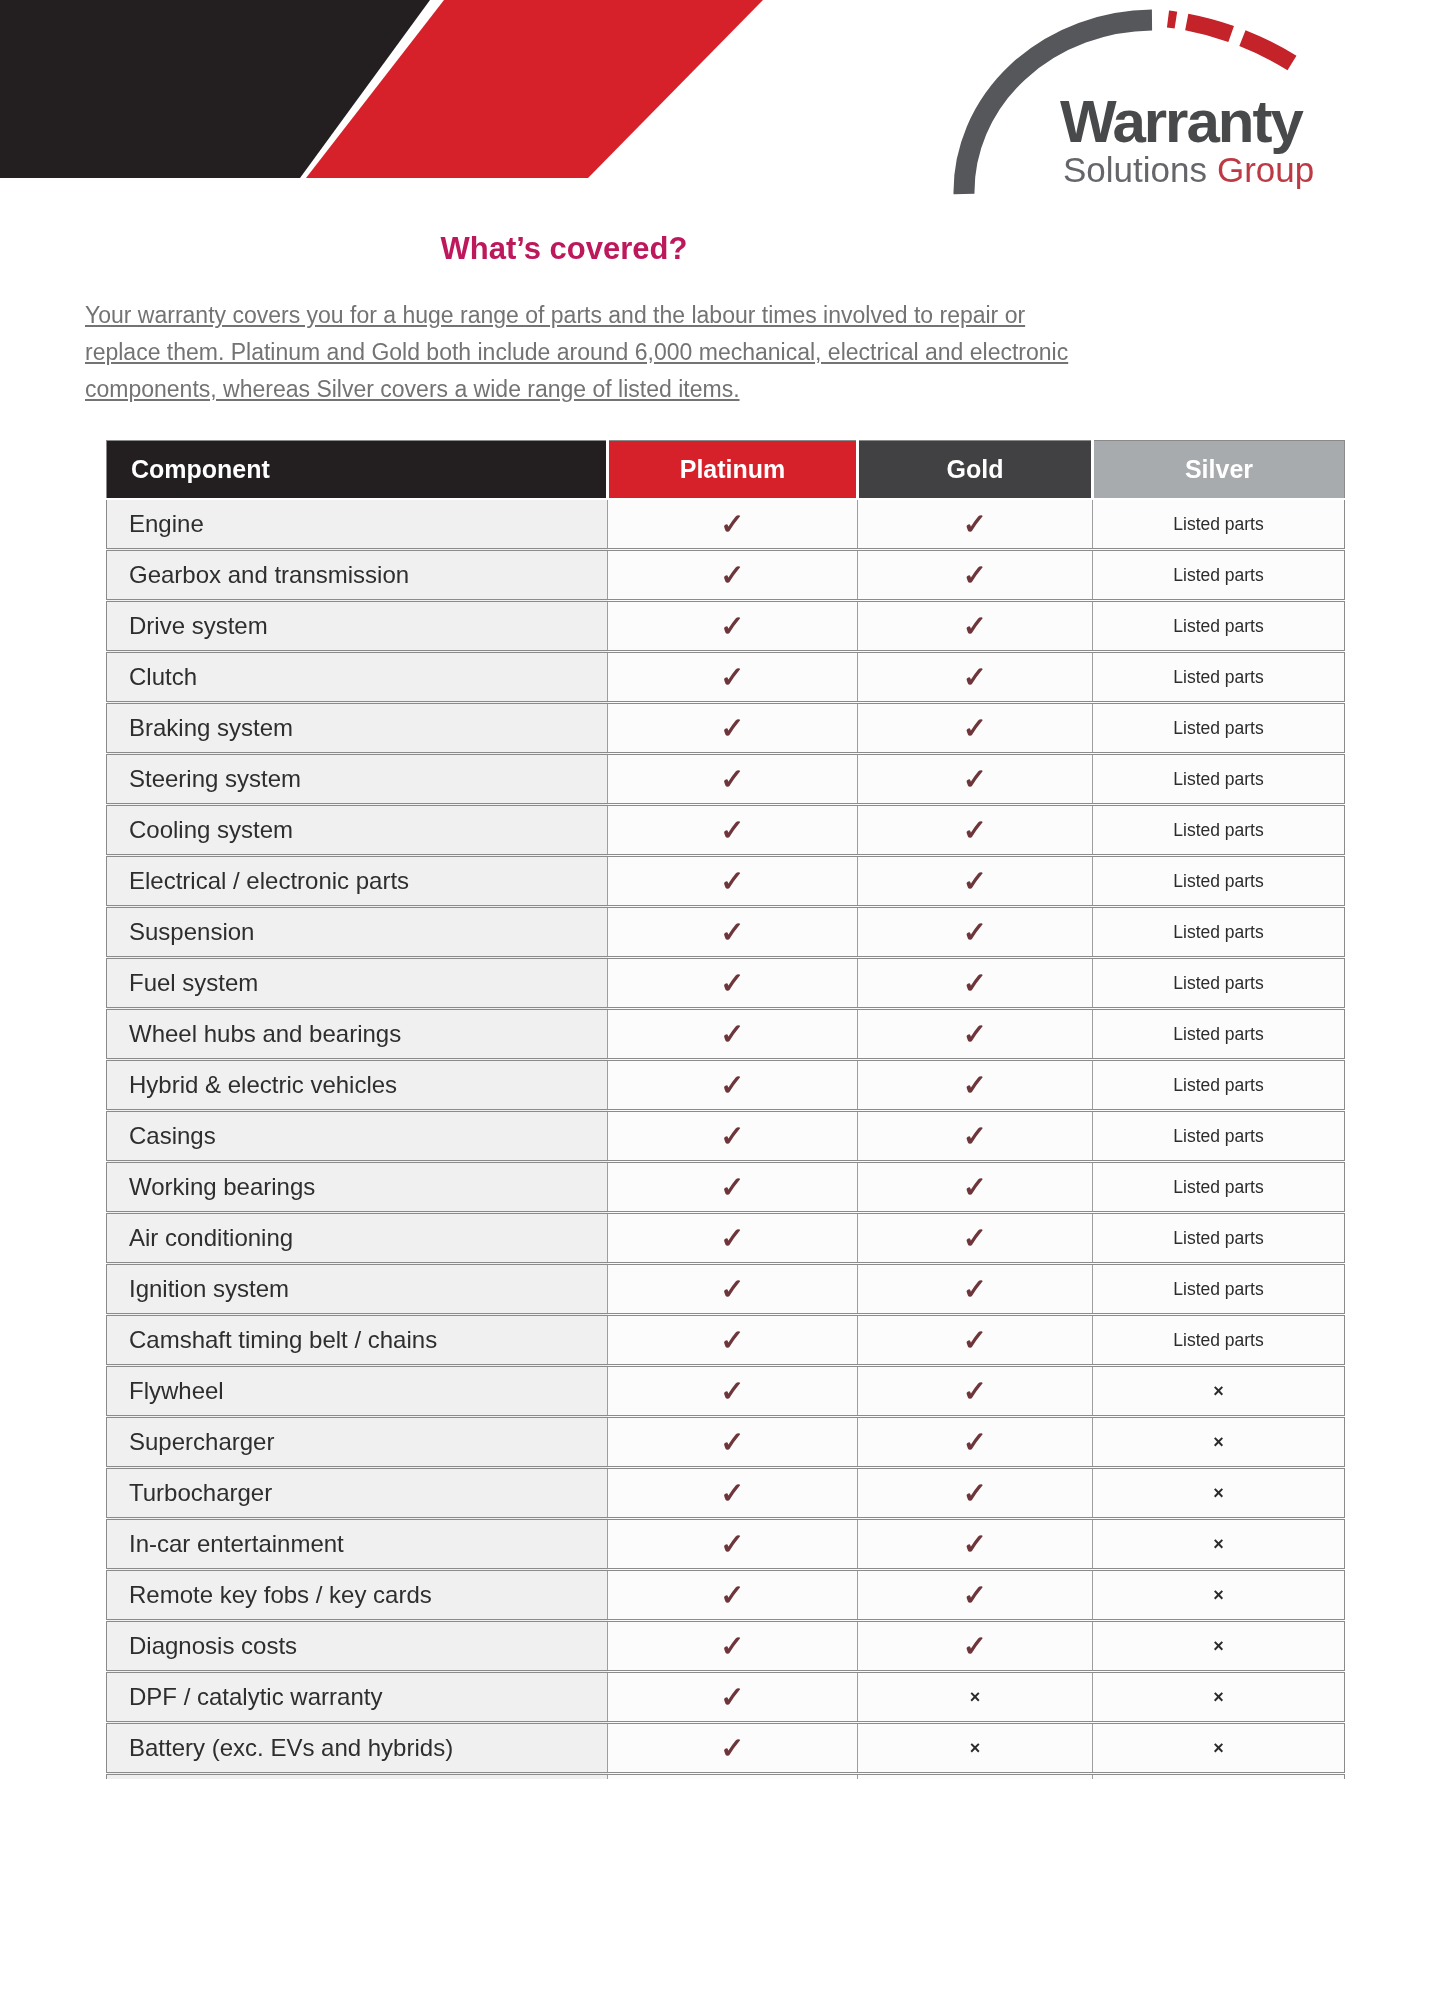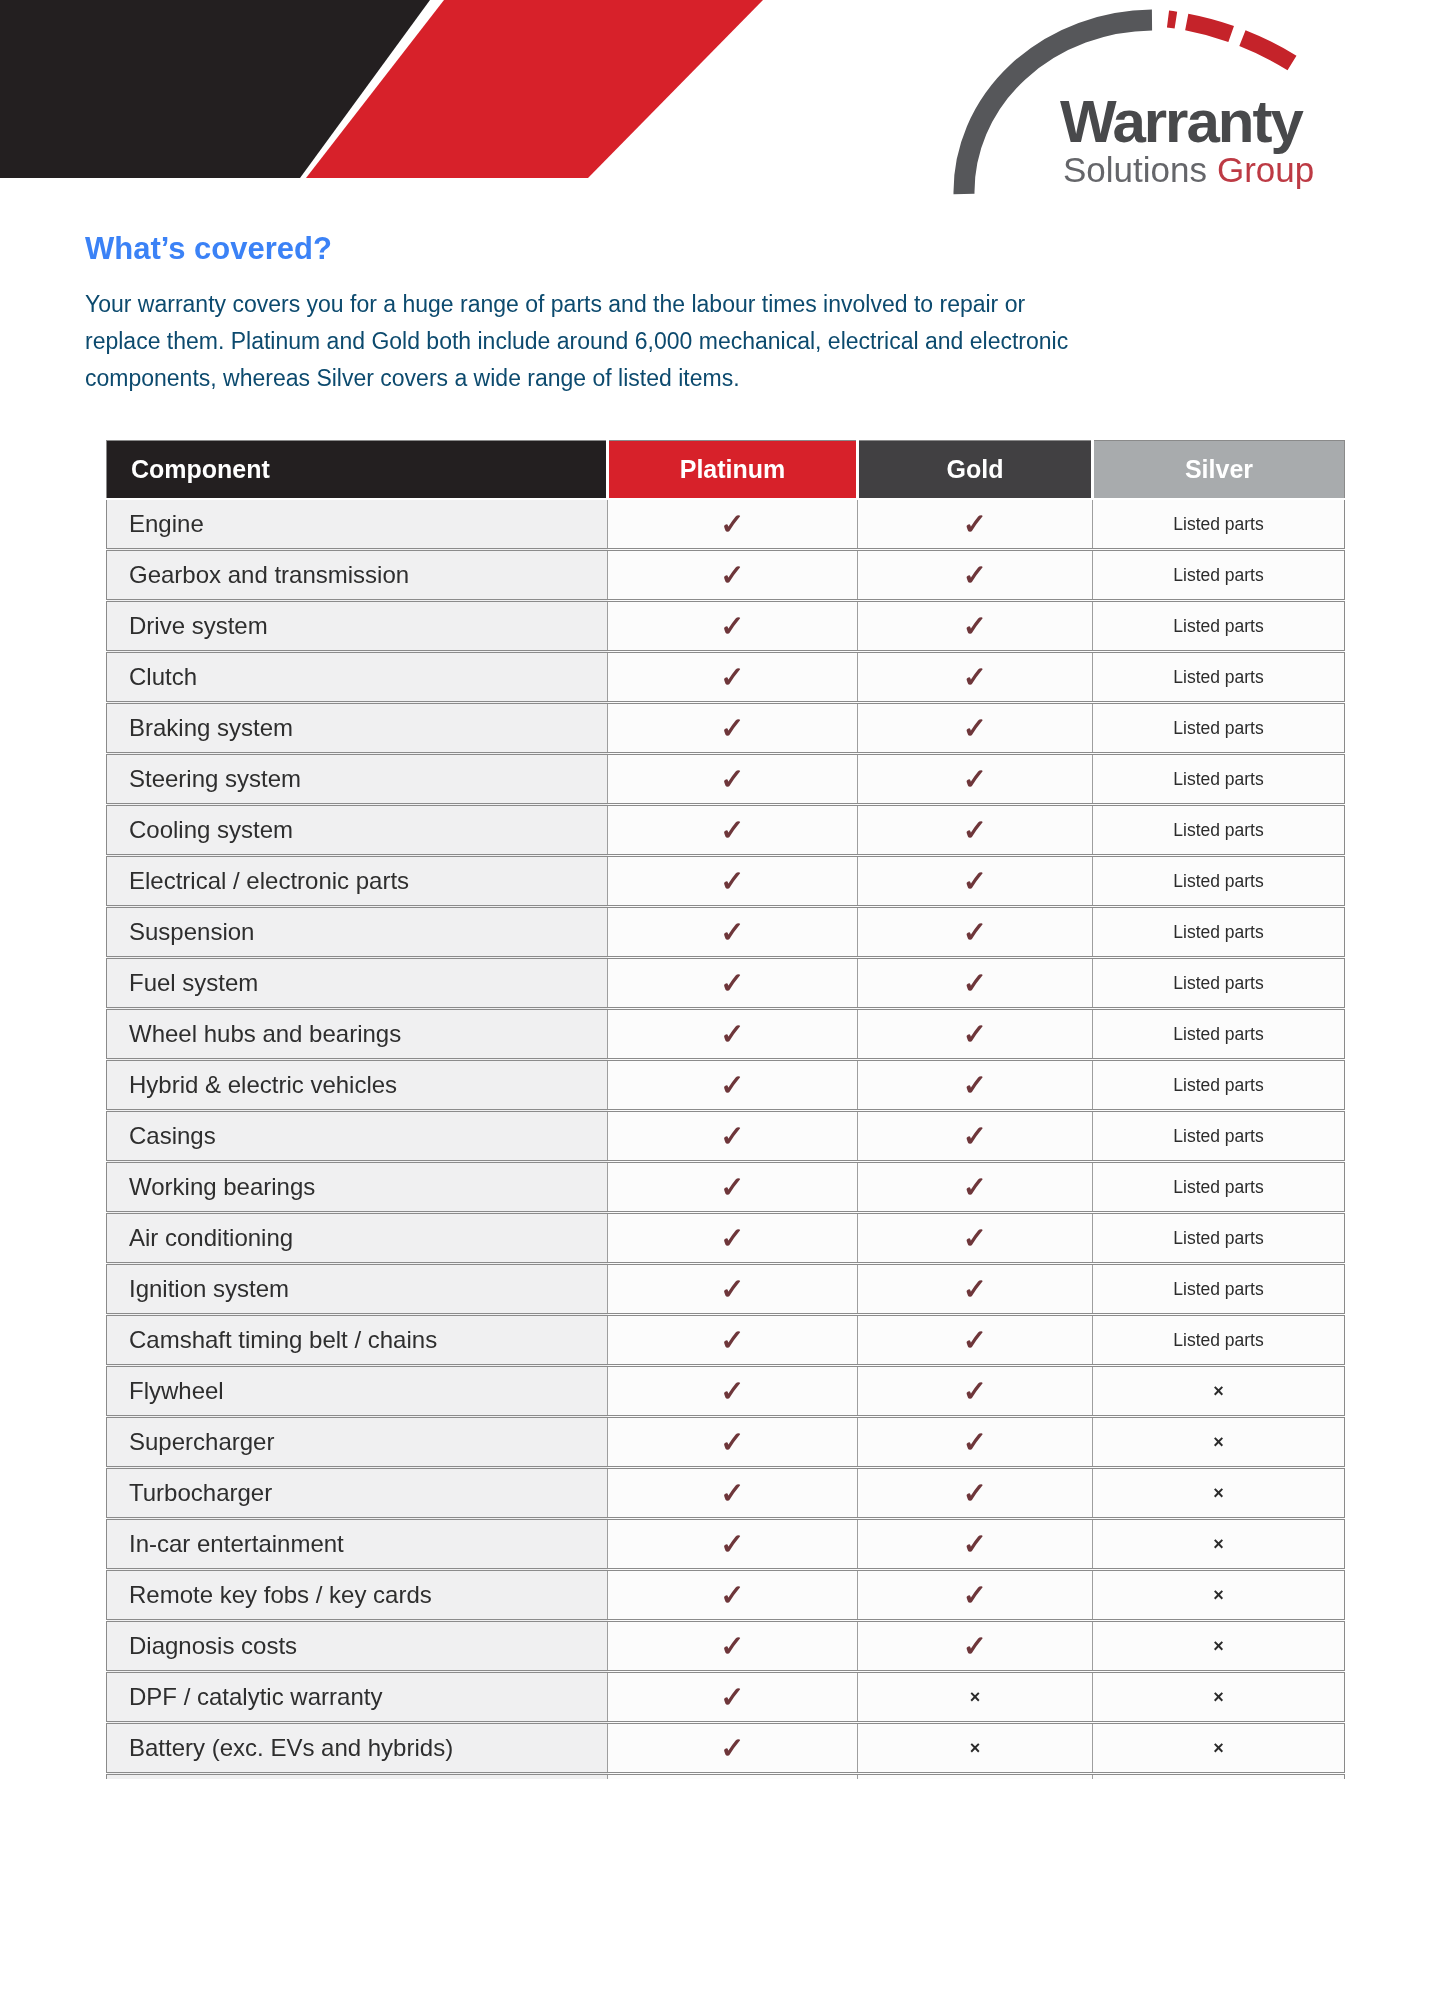--- a/index.html
+++ b/index.html
@@ -16,26 +16,26 @@
   #logo-arc { left:940px; top:4px; }
   .logo-title {
     left:1060px; top:92px; font-size:60px; font-weight:bold;
     color:#48494b; letter-spacing:-2px; line-height:1;
   }
   .logo-sub { left:1063px; top:152px; font-size:35px; font-weight:500; color:#65666a; line-height:1; }
   .logo-sub .group { color:#bd3a44; margin-left:10px; }
 
   
   .page-title {
-    left:85px; top:231px; width:958px; text-align:left;
-    font-size:31px; font-weight:bold; color:#3b82f6;
+    left:85px; top:231px; width:958px; text-align:center;
+    font-size:31px; font-weight:bold; color:#be185d;
   }
   .intro-text {
-    left:85px; top:286px; width:985px;
-    font-size:23px; line-height:37px; color:#0c4a6e;
+    left:85px; top:297px; width:985px;
+    font-size:23px; line-height:37px; color:#737373;text-decoration:underline;
   }
 
   
   table.coverage {
     position:absolute; left:106px; top:440px; width:1238px;
     border-collapse:collapse; table-layout:fixed;
     border:1px solid #8a8a8a;
   }
   table.coverage th {
     height:55px; font-size:25px; font-weight:bold; color:#ffffff;

